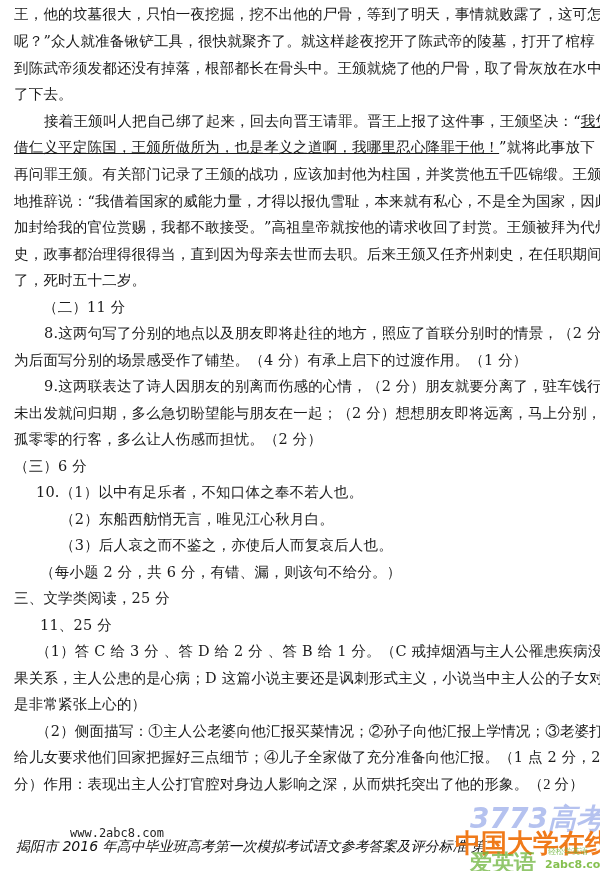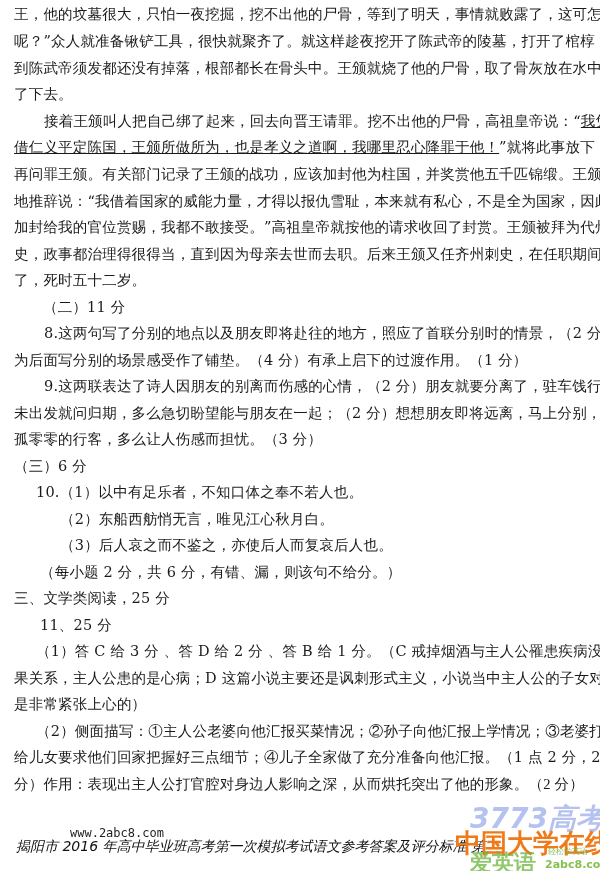--- a/index.html
+++ b/index.html
@@ -103,33 +103,33 @@
     }
   </style>
 </head>
 <body>
 
 <div class="page" id="page">
     <div class="line" style="top: 3px; left: 14px;"><span>王，他的坟墓很大，只怕一夜挖掘，挖不出他的尸骨，等到了明天，事情就败露了，这可怎么办</span></div>
     <div class="line" style="top: 30px; left: 14px;"><span>呢？”众人就准备锹铲工具，很快就聚齐了。就这样趁夜挖开了陈武帝的陵墓，打开了棺椁，看</span></div>
     <div class="line" style="top: 57px; left: 14px;"><span>到陈武帝须发都还没有掉落，根部都长在骨头中。王颁就烧了他的尸骨，取了骨灰放在水中，喝</span></div>
     <div class="line" style="top: 83px; left: 14px;"><span>了下去。</span></div>
-    <div class="line" style="top: 110px; left: 44px;"><span>接着王颁叫人把自己绑了起来，回去向晋王请罪。挖不出他的尸骨，高祖皇帝说：“</span><span class="u">我凭</span></div>
+    <div class="line" style="top: 110px; left: 44px;"><span>接着王颁叫人把自己绑了起来，回去向晋王请罪。晋王上报了这件事，王颁坚决：“</span><span class="u">我凭</span></div>
     <div class="line" style="top: 136px; left: 14px;"><span class="u">借仁义平定陈国，王颁所做所为，也是孝义之道啊，我哪里忍心降罪于他！</span><span>”就将此事放下，不</span></div>
     <div class="line" style="top: 163px; left: 14px;"><span>再问罪王颁。有关部门记录了王颁的战功，应该加封他为柱国，并奖赏他五千匹锦缎。王颁坚决</span></div>
     <div class="line" style="top: 190px; left: 14px;"><span>地推辞说：“我借着国家的威能力量，才得以报仇雪耻，本来就有私心，不是全为国家，因此要</span></div>
     <div class="line" style="top: 216px; left: 14px;"><span>加封给我的官位赏赐，我都不敢接受。”高祖皇帝就按他的请求收回了封赏。王颁被拜为代州刺</span></div>
     <div class="line" style="top: 243px; left: 14px;"><span>史，政事都治理得很得当，直到因为母亲去世而去职。后来王颁又任齐州刺史，在任职期间去世</span></div>
     <div class="line" style="top: 269px; left: 14px;"><span>了，死时五十二岁。</span></div>
     <div class="line" style="top: 296px; left: 14px; margin-left: 29px;"><span>（二）11 分</span></div>
     <div class="line" style="top: 322px; left: 44px;"><span>8.这两句写了分别的地点以及朋友即将赴往的地方，照应了首联分别时的情景，（2 分）也</span></div>
     <div class="line" style="top: 349px; left: 14px;"><span>为后面写分别的场景感受作了铺垫。（4 分）有承上启下的过渡作用。（1 分）</span></div>
     <div class="line" style="top: 375px; left: 44px;"><span>9.这两联表达了诗人因朋友的别离而伤感的心情，（2 分）朋友就要分离了，驻车饯行，还</span></div>
     <div class="line" style="top: 402px; left: 14px;"><span>未出发就问归期，多么急切盼望能与朋友在一起；（2 分）想想朋友即将远离，马上分别，成了</span></div>
-    <div class="line" style="top: 428px; left: 14px;"><span>孤零零的行客，多么让人伤感而担忧。（3 分）</span></div>
+    <div class="line" style="top: 428px; left: 14px;"><span>孤零零的行客，多么让人伤感而担忧。（2 分）</span></div>
     <div class="line" style="top: 455px; left: 14px;"><span>（三）6 分</span></div>
     <div class="line" style="top: 481px; left: 36px;"><span>10.（1）以中有足乐者，不知口体之奉不若人也。</span></div>
     <div class="line" style="top: 508px; left: 60px;"><span>（2）东船西舫悄无言，唯见江心秋月白。</span></div>
     <div class="line" style="top: 534px; left: 60px;"><span>（3）后人哀之而不鉴之，亦使后人而复哀后人也。</span></div>
     <div class="line" style="top: 561px; left: 40px;"><span>（每小题 2 分，共 6 分，有错、漏，则该句不给分。）</span></div>
     <div class="line" style="top: 587px; left: 14px;"><span>三、文学类阅读，25 分</span></div>
     <div class="line" style="top: 614px; left: 40px;"><span>11、25 分</span></div>
     <div class="line" style="top: 640px; left: 36px;"><span>（1）答 C 给 3 分 、答 D 给 2 分 、答 B 给 1 分。（C 戒掉烟酒与主人公罹患疾病没有因</span></div>
     <div class="line" style="top: 667px; left: 14px;"><span>果关系，主人公患的是心病；D 这篇小说主要还是讽刺形式主义，小说当中主人公的子女对他还</span></div>
     <div class="line" style="top: 693px; left: 14px;"><span>是非常紧张上心的）</span></div>

